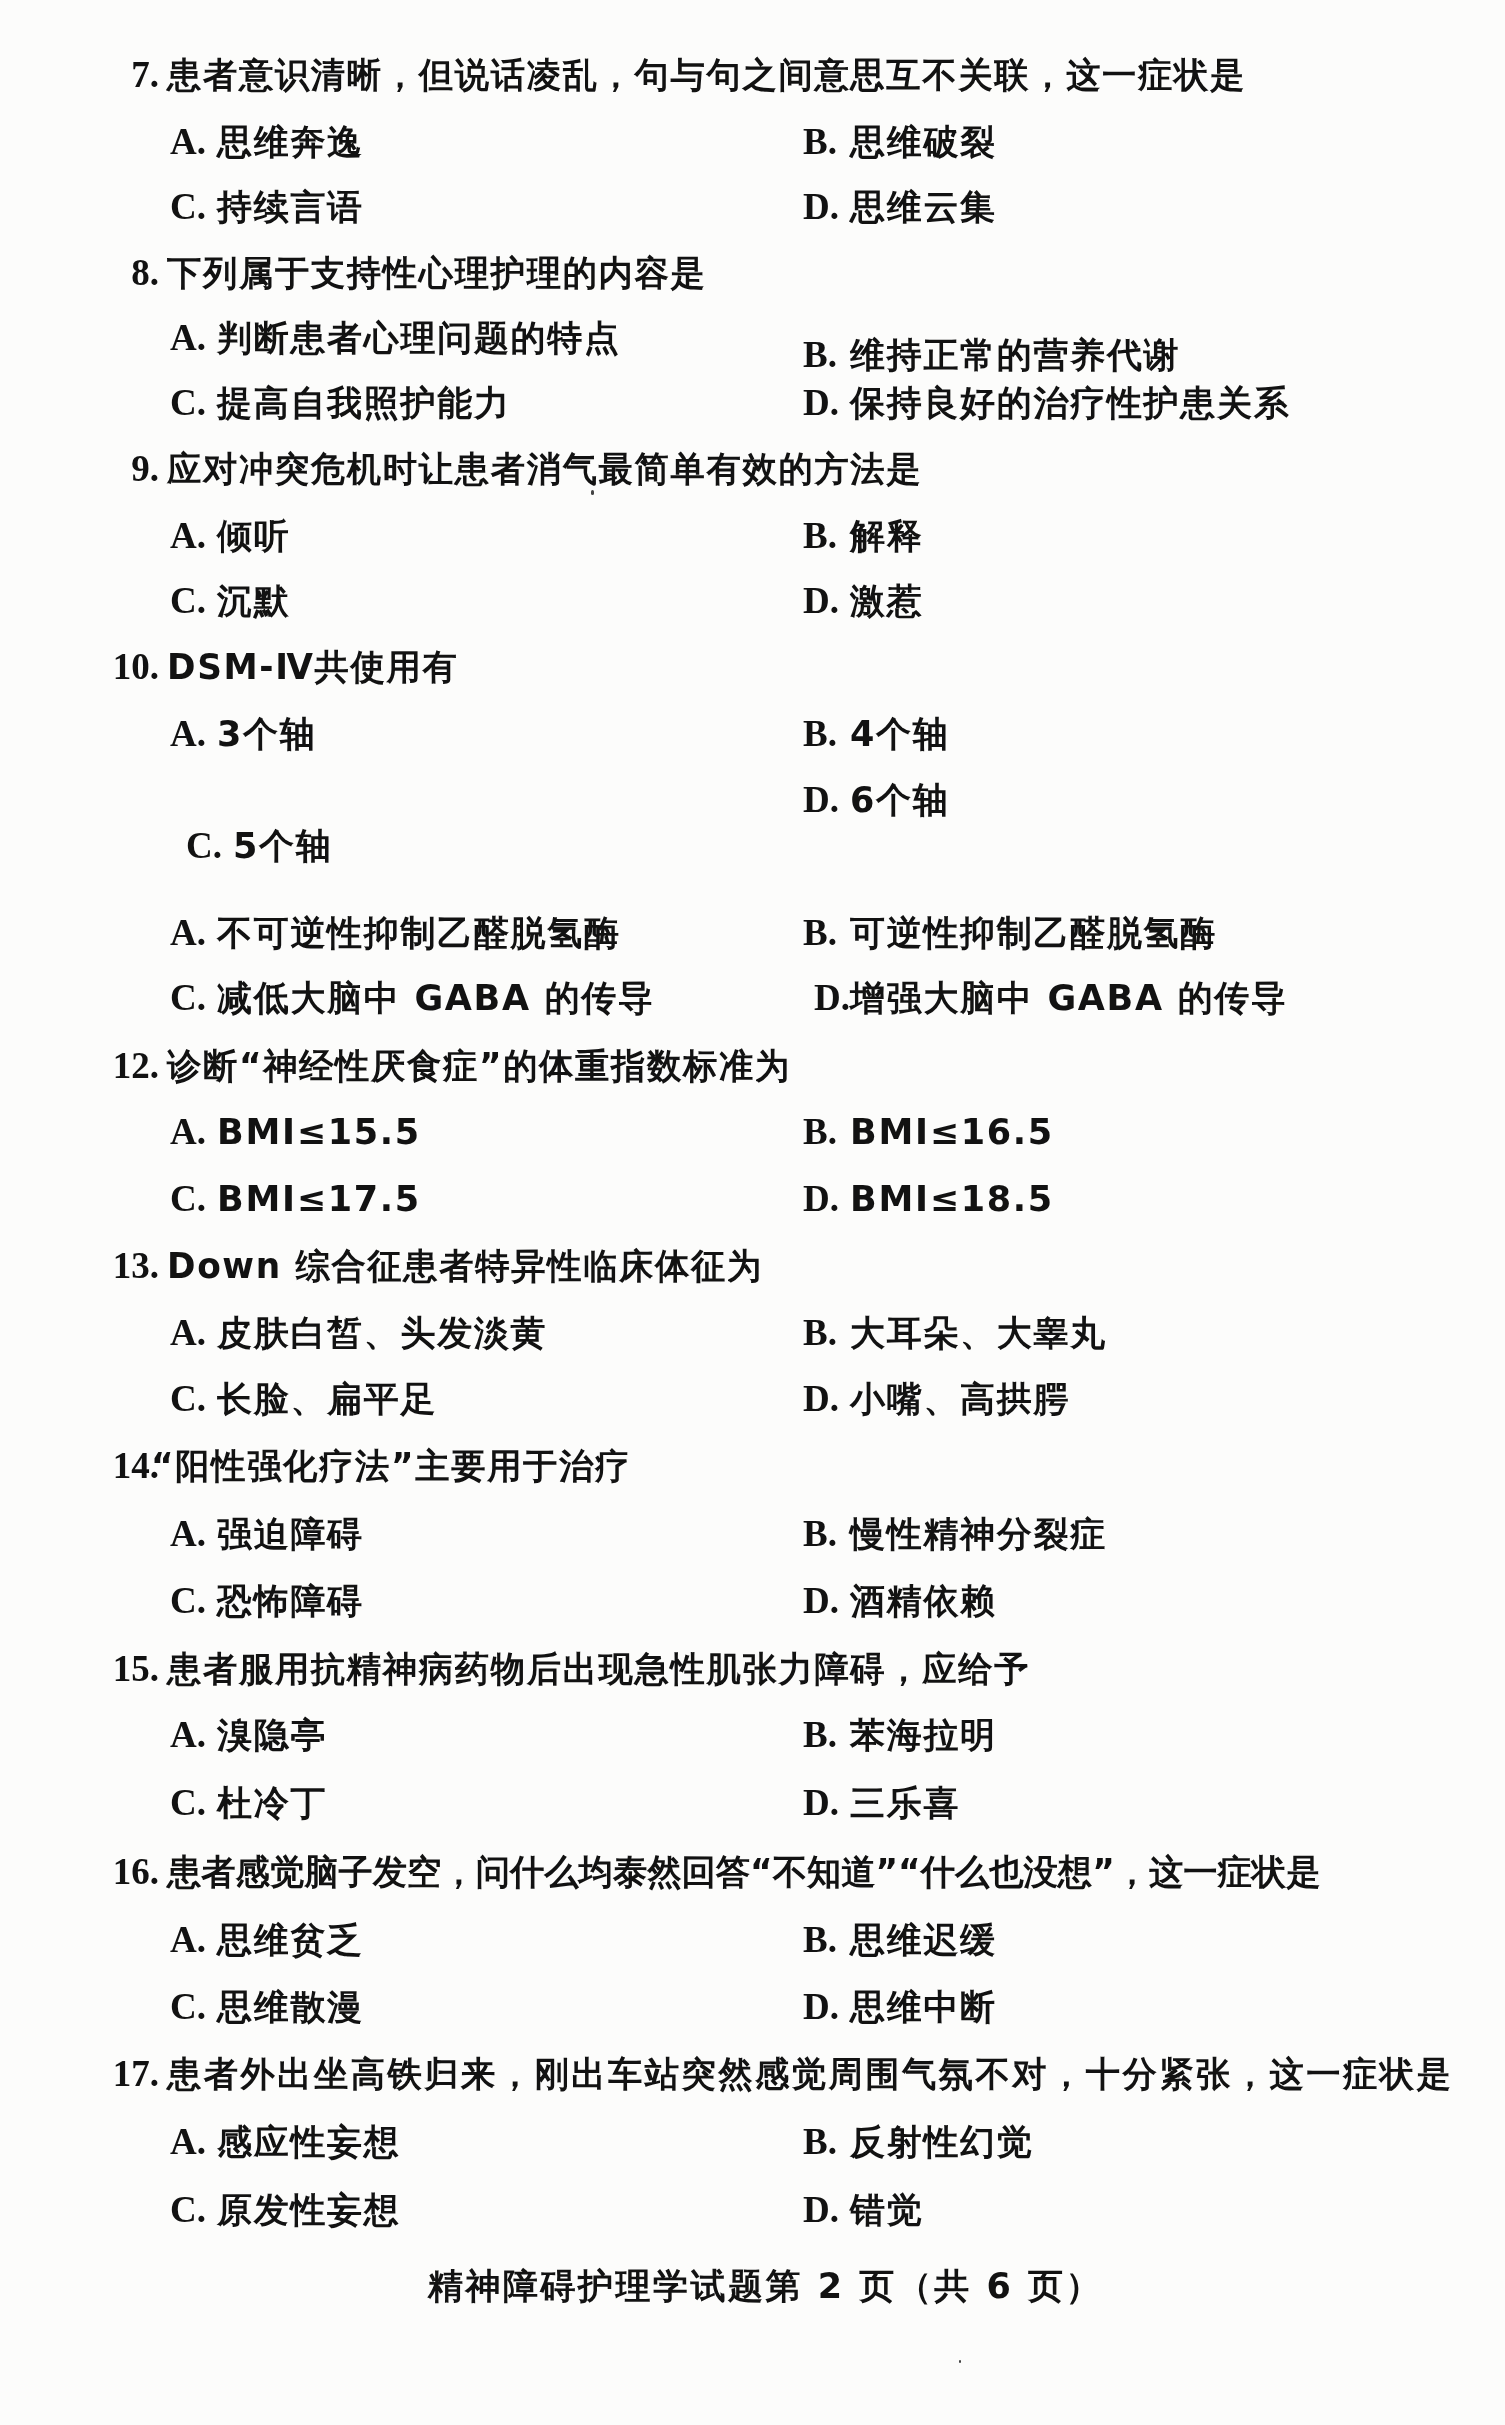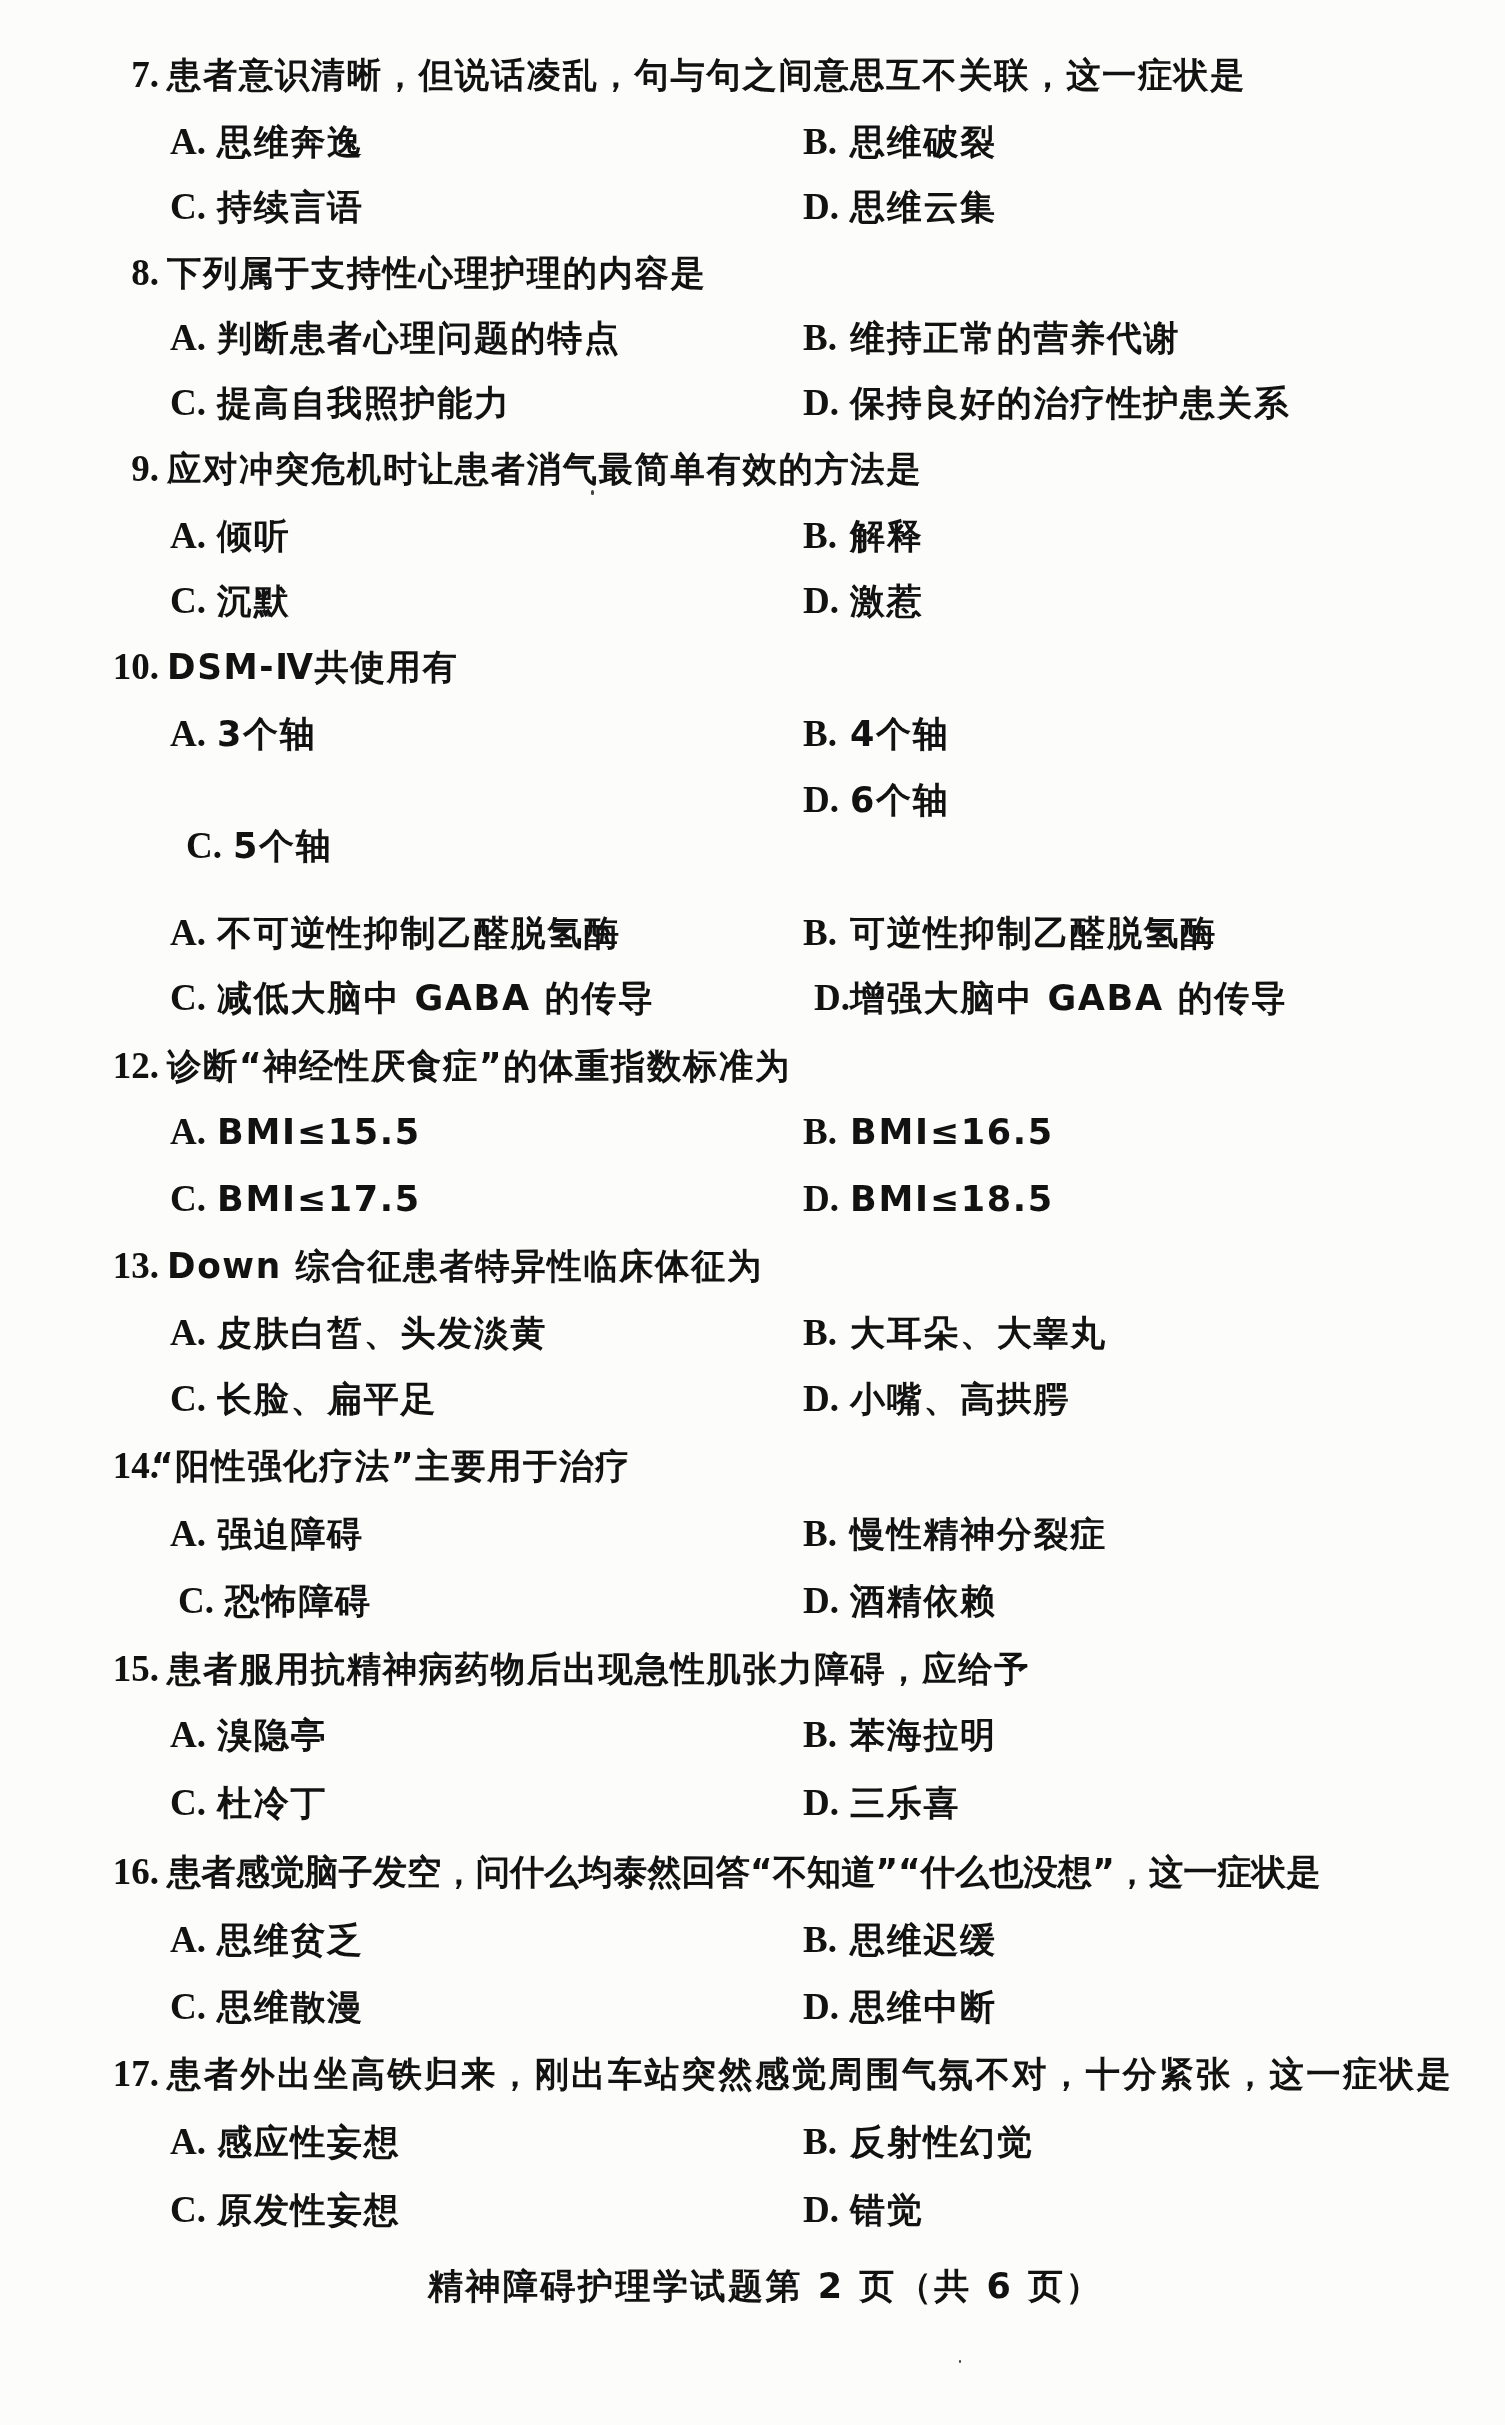--- a/index.html
+++ b/index.html
@@ -49,21 +49,21 @@
     <span class="lbl">D.</span><span class="txt">思维云集</span>
   </div>
 
   <div class="line" style="top:248px;left:0;width:1506px;">
     <span class="qnum">8.</span>
     <span class="qtext">下列属于支持性心理护理的内容是</span>
   </div>
   <div class="line opt opt-left" style="top:313px;">
     <span class="lbl">A.</span><span class="txt">判断患者心理问题的特点</span>
   </div>
-  <div class="line opt opt-right" style="top:313px;">
+  <div class="line opt opt-right" style="top:330px;">
     <span class="lbl">B.</span><span class="txt">维持正常的营养代谢</span>
   </div>
   <div class="line opt opt-left" style="top:378px;">
     <span class="lbl">C.</span><span class="txt">提高自我照护能力</span>
   </div>
   <div class="line opt opt-right" style="top:378px;">
     <span class="lbl">D.</span><span class="txt">保持良好的治疗性护患关系</span>
   </div>
 
   <div class="line" style="top:444px;left:0;width:1506px;">
@@ -150,21 +150,21 @@
   <div class="line" style="top:1441px;left:0;width:1506px;">
     <span class="qnum">14.</span>
     <span class="qtext" style="left:151px;">“阳性强化疗法”主要用于治疗</span>
   </div>
   <div class="line opt opt-left" style="top:1509px;">
     <span class="lbl">A.</span><span class="txt">强迫障碍</span>
   </div>
   <div class="line opt opt-right" style="top:1509px;">
     <span class="lbl">B.</span><span class="txt">慢性精神分裂症</span>
   </div>
-  <div class="line opt opt-left" style="top:1576px;margin-left:8px;">
+  <div class="line opt opt-left" style="top:1576px;">
     <span class="lbl">C.</span><span class="txt">恐怖障碍</span>
   </div>
   <div class="line opt opt-right" style="top:1576px;">
     <span class="lbl">D.</span><span class="txt">酒精依赖</span>
   </div>
 
   <div class="line" style="top:1644px;left:0;width:1506px;">
     <span class="qnum">15.</span>
     <span class="qtext">患者服用抗精神病药物后出现急性肌张力障碍，应给予</span>
   </div>

